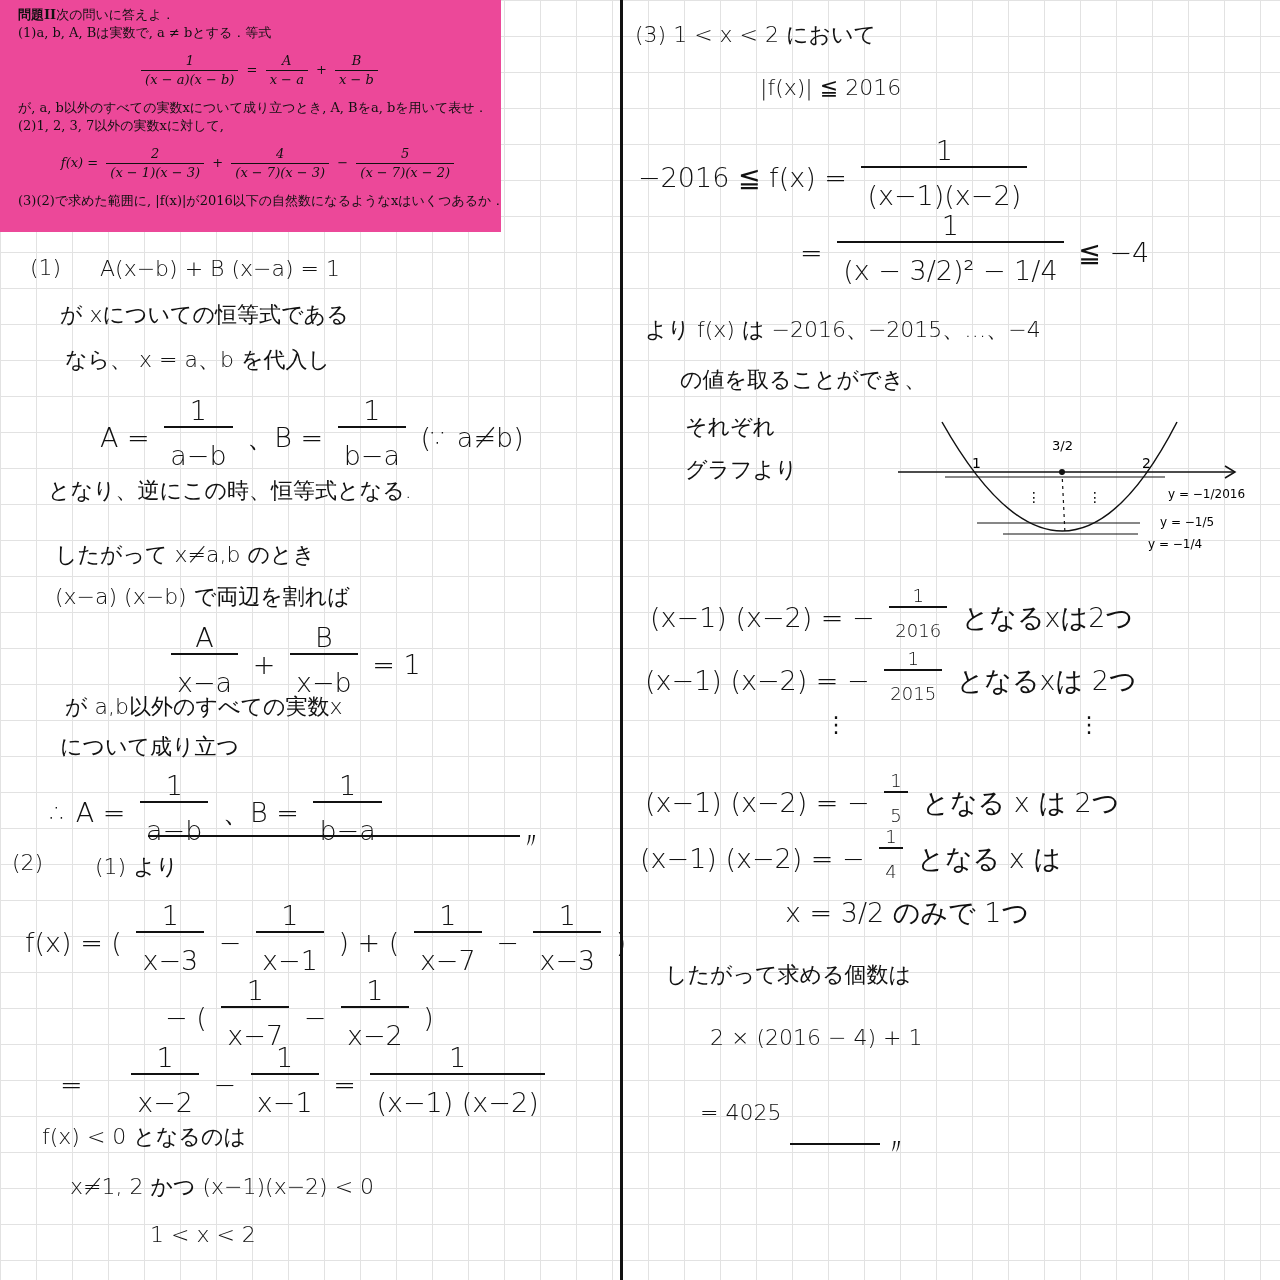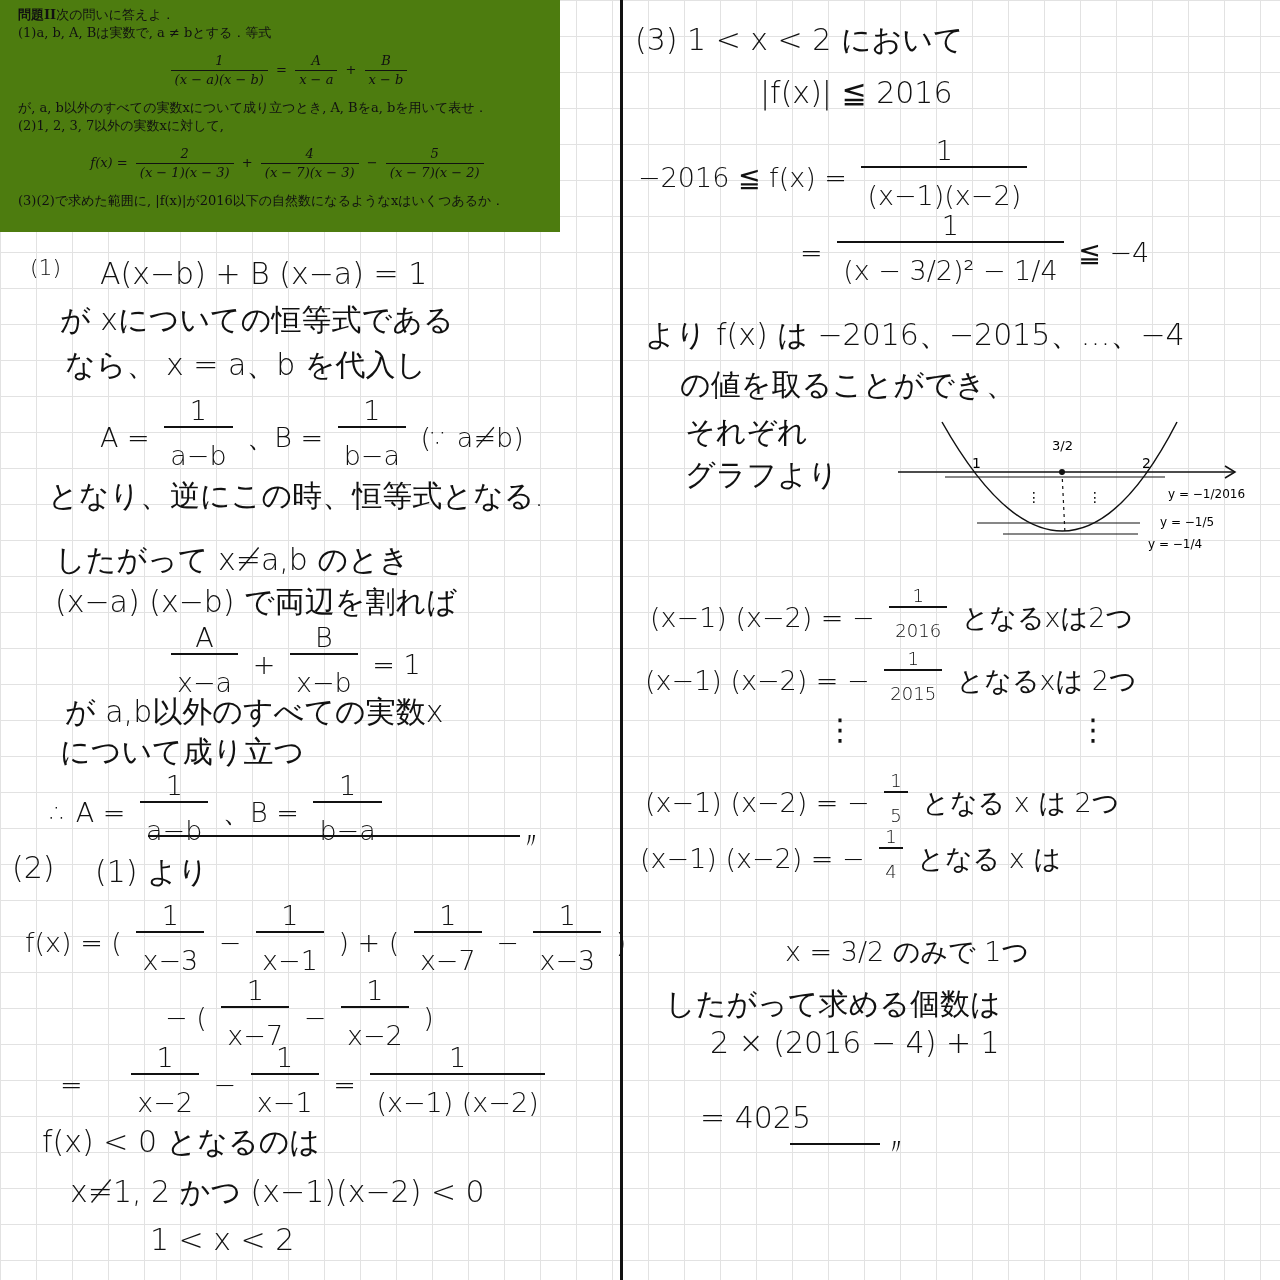--- a/index.html
+++ b/index.html
@@ -4,30 +4,30 @@
 <style>
   html,body{margin:0;padding:0;}
   body{width:1280px;height:1280px;position:relative;overflow:hidden;background:#fff;
     font-family:"DejaVu Serif",serif;color:#111;}
   .grid{position:absolute;left:0;top:0;width:1280px;height:1280px;
     background-image:
       linear-gradient(to right,#e2e2e2 1px,transparent 1px),
       linear-gradient(to bottom,#e2e2e2 1px,transparent 1px);
     background-size:36px 36px;}
   .divider{position:absolute;left:620px;top:0;width:3px;height:1280px;background:#111;}
-  .problem{position:absolute;left:0;top:0;width:560px;height:232px;background:#4d7c0f;
+  .problem{position:absolute;left:0;top:0;width:501px;height:232px;background:#ec4899;
     font-family:"DejaVu Serif",serif;font-size:13px;line-height:18px;padding:6px 0 0 18px;box-sizing:border-box;}
   .problem .line{white-space:nowrap;}
   .problem .bold{font-weight:bold;}
   .eq{text-align:center;margin:10px 0 10px 0;font-style:italic;font-size:13px;}
   .frac{display:inline-block;vertical-align:middle;text-align:center;margin:0 4px;}
   .frac .num{display:block;padding:0 4px;border-bottom:1px solid #111;}
   .frac .den{display:block;padding:0 4px;}
   .hw{position:absolute;font-family:"DejaVu Sans",sans-serif;color:#111;white-space:nowrap;font-weight:300;}
-  .big{font-size:30px;}
+  .big{font-size:22px;}
   .mid{font-size:27px;}
   .sm{font-size:22px;}
   .hfrac{display:inline-block;vertical-align:middle;text-align:center;margin:0 6px;}
   .hfrac .n{display:block;border-bottom:2px solid #111;padding:0 6px;}
   .hfrac .d{display:block;padding:12px 6px;}
   .uline{position:absolute;height:2px;background:#111;}
   svg{position:absolute;}
 </style>
 </head>
 <body>
@@ -174,18 +174,18 @@
 <div class="hw mid" style="left:645px;top:770px;">
   <span>(x−1) (x−2) = −</span>
   <span class="hfrac" style="font-size:18px;"><span class="n">1</span><span class="d">5</span></span>
   <span>となる x は 2つ</span>
 </div>
 <div class="hw mid" style="left:640px;top:826px;">
   <span>(x−1) (x−2) = −</span>
   <span class="hfrac" style="font-size:18px;"><span class="n">1</span><span class="d">4</span></span>
   <span>となる x は</span>
 </div>
-<div class="hw mid" style="left:785px;top:934px;text-align:center;">x = 3/2 のみで 1つ</div>
-<div class="hw big" style="left:665px;top:960px;margin-top:24px;">したがって求める個数は</div>
+<div class="hw mid" style="left:785px;top:895px;text-align:center;">x = 3/2 のみで 1つ</div>
+<div class="hw big" style="left:665px;top:960px;">したがって求める個数は</div>
 <div class="hw big" style="left:710px;top:1025px;">2 × (2016 − 4) + 1</div>
 <div class="hw big" style="left:700px;top:1100px;">= 4025</div>
 <div class="uline" style="left:790px;top:1143px;width:90px;"></div>
 <div class="hw sm" style="left:885px;top:1132px;">〃</div>
 
 </body></html>

